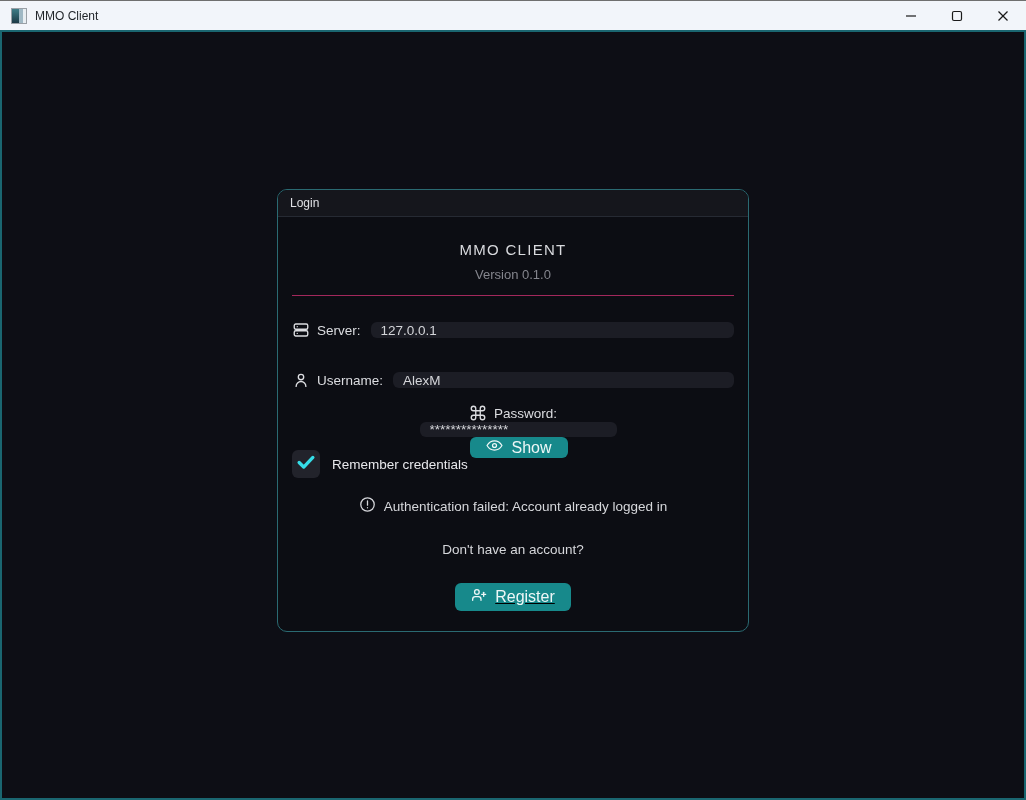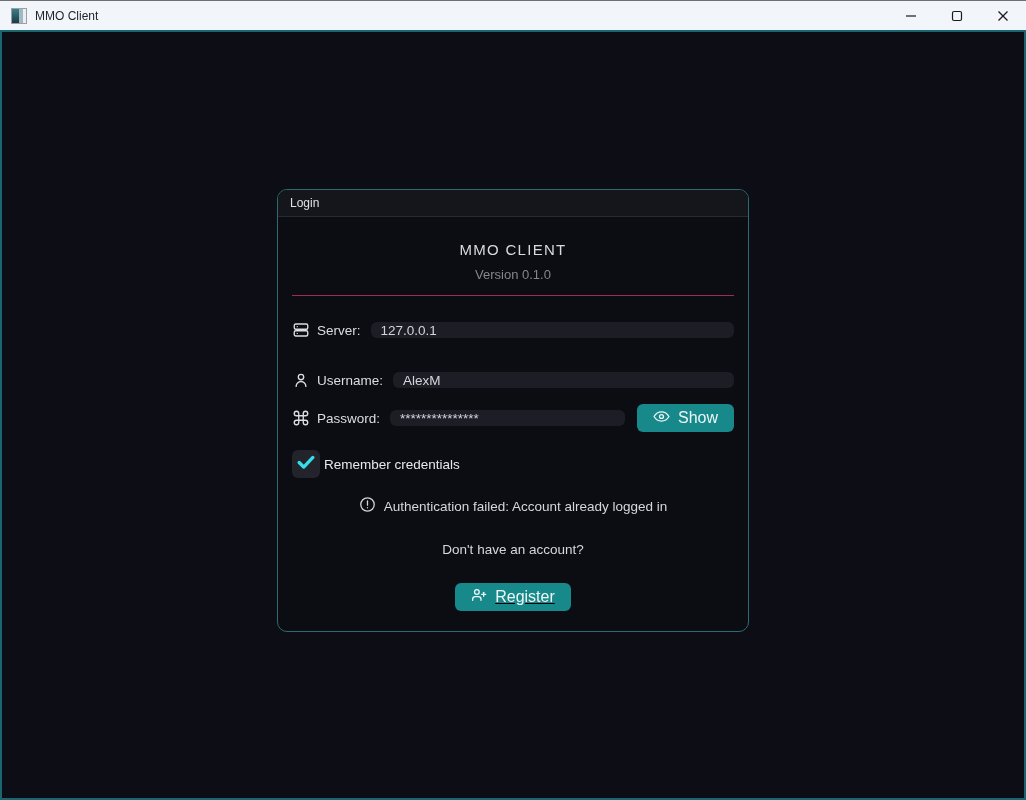--- a/index.html
+++ b/index.html
@@ -66,21 +66,21 @@
   }
   .version {
     text-align: center; margin-top: 9px;
     font-size: 13px; color: #85868e;
   }
   .separator { height: 1px; background: #a3285c; margin-top: 13px; }
 
   .field-row { display: flex; align-items: center; height: 28px; }
   .row-server   { margin-top: 20px; }
   .row-username { margin-top: 22px; }
-  .row-password { margin-top: 10px; }
+  .row-password { margin-top: 10px; flex-direction: column; }
 
   .label-group { display: flex; align-items: center; gap: 7px; color: #dcdde1; font-size: 13.5px; white-space: nowrap; }
   .label-group svg { display: block; }
 
   .text-input {
     flex: 1; height: 16px; margin-left: 10px;
     background: #1c1d25; border: none; border-radius: 6px;
     padding: 0 10px;
     color: #d4d5d9; font-size: 13.5px;
     font-family: "Liberation Sans", "DejaVu Sans", sans-serif;
@@ -97,21 +97,21 @@
     cursor: pointer; white-space: nowrap;
   }
   .show-btn { margin-left: 12px; min-width: 90px; }
 
   .row-remember { display: flex; align-items: center; margin-top: 18px; }
   .checkbox {
     width: 28px; height: 28px;
     background: #22232b; border-radius: 6px;
     display: flex; align-items: center; justify-content: center;
   }
-  .remember-label { margin-left: 4px; font-size: 13.5px; color: #e8e8ec; }
+  .remember-label { margin-left: 12px; font-size: 13.5px; color: #e8e8ec; }
 
   .error-row {
     margin-top: 18px;
     display: flex; align-items: center; justify-content: center; gap: 8px;
     color: #d6d7db; font-size: 13.5px;
   }
 
   .connect-wrap  { margin-top: 18px; display: flex; justify-content: center; }
   .register-prompt { margin-top: 26px; text-align: center; font-size: 13.5px; color: #d6d7db; }
   .register-wrap { margin-top: 26px; display: flex; justify-content: center; text-decoration: underline; }

